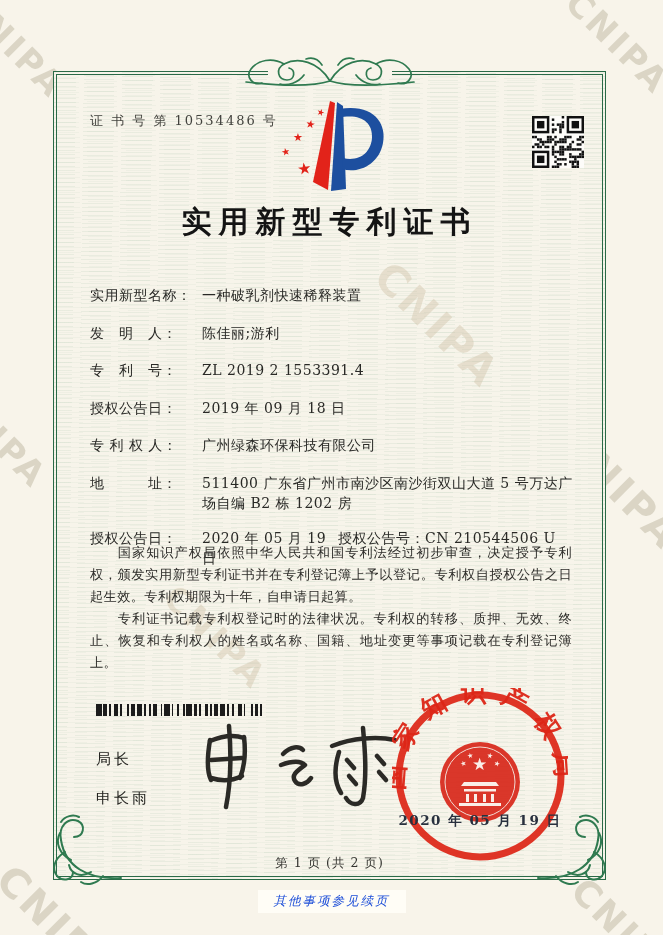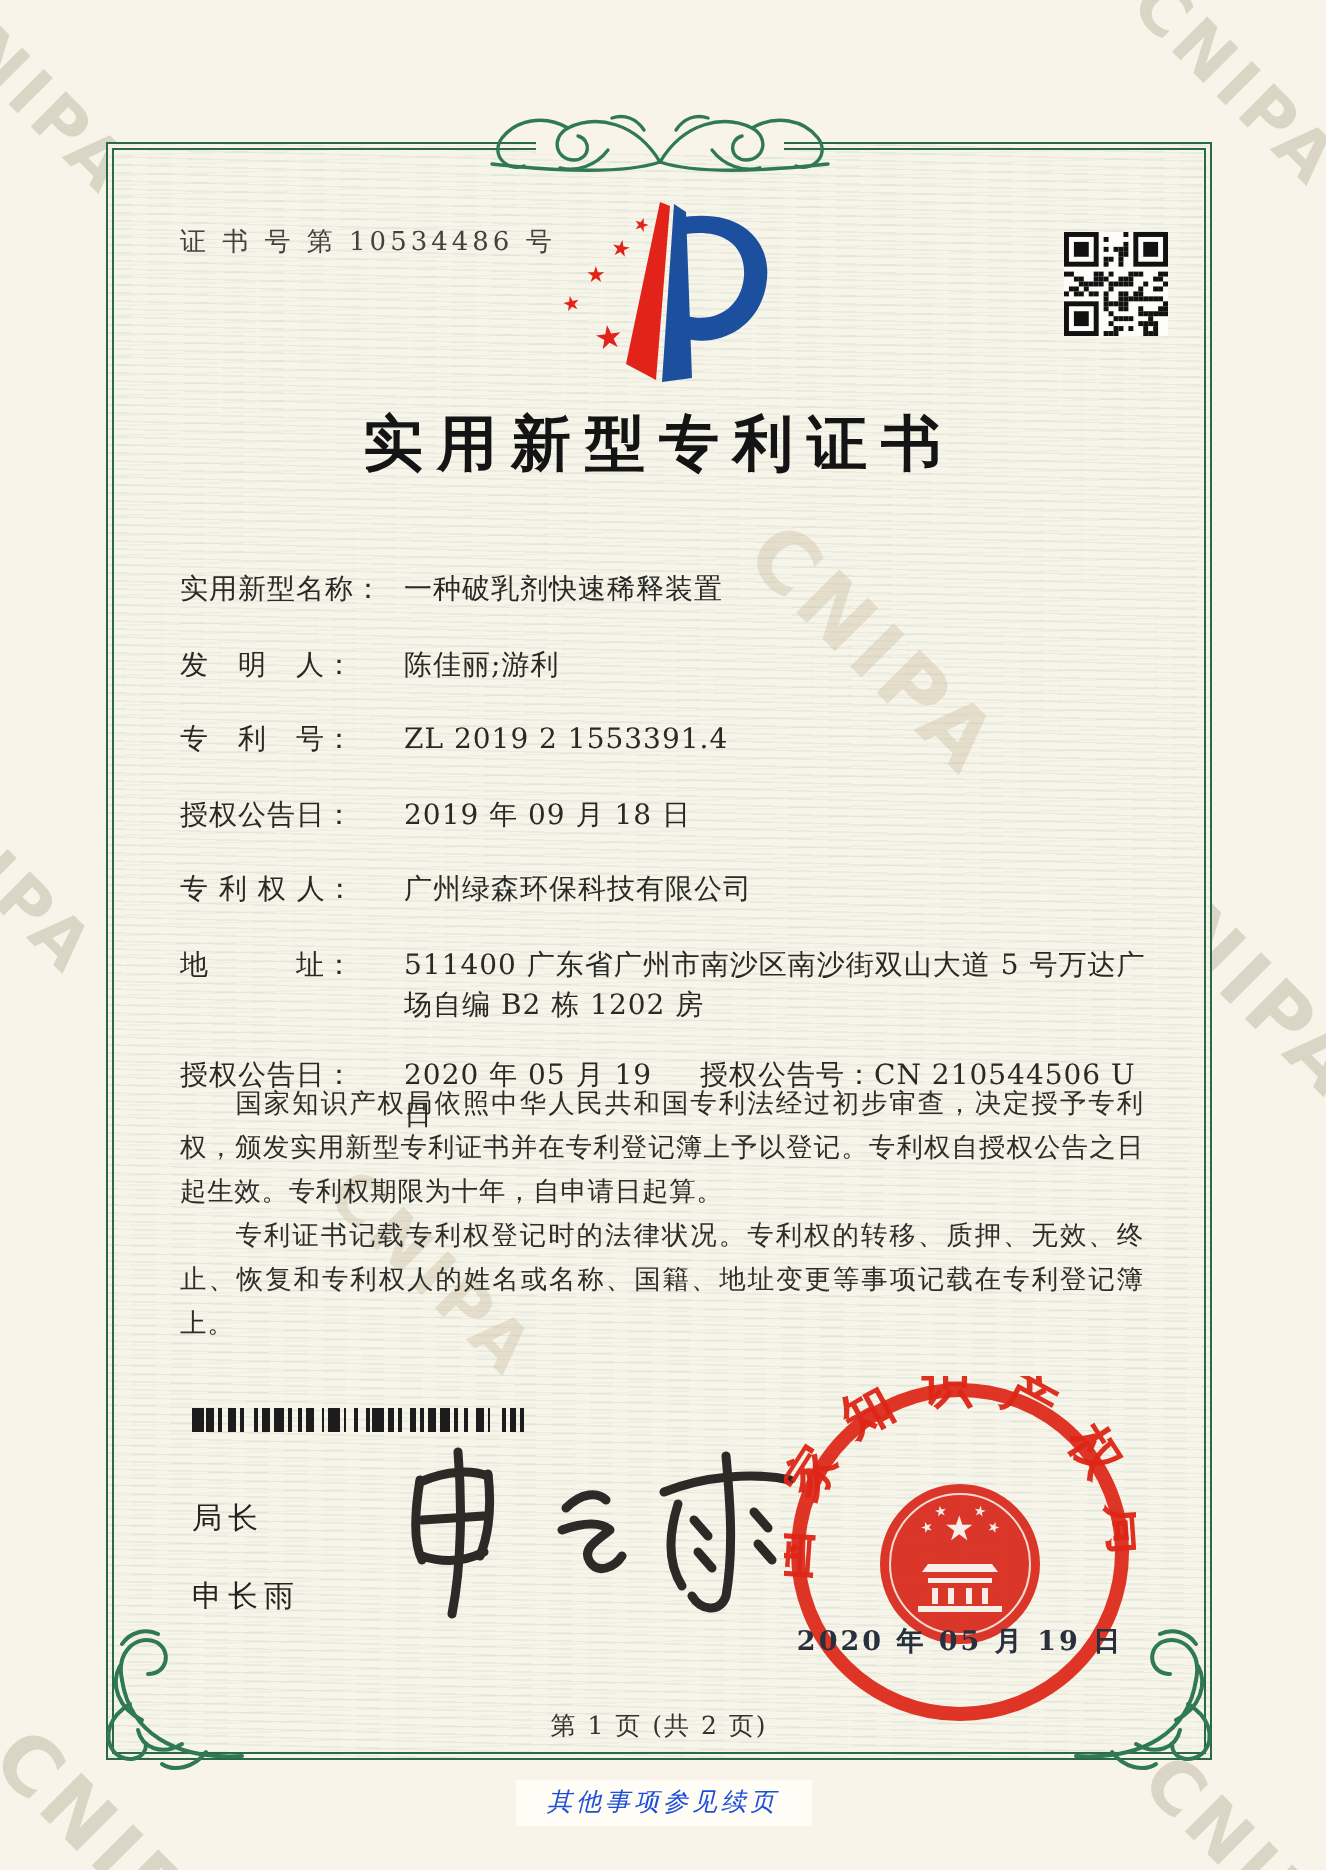--- a/index.html
+++ b/index.html
@@ -45,21 +45,21 @@
     text-align:center;font-size:30px;font-weight:700;
     letter-spacing:7px;color:#141414;
   }
   .fields{position:absolute;left:36px;right:26px;top:213px;font-size:14px;letter-spacing:0.5px;color:#292926;}
   .field-row{display:flex;margin-bottom:17.5px;line-height:20px;}
   .field-row .lbl{flex:0 0 112px;white-space:nowrap;}
   .field-row .val{flex:1;}
   .row-addr{margin-bottom:15px;}
   .row-addr .val{max-width:382px;}
   .grant-row .val-date{flex:0 0 136px;}
-  .grant-row .lbl2{flex:0 0 auto;white-space:nowrap;margin-left:12px;}
+  .grant-row .lbl2{flex:0 0 auto;white-space:nowrap;}
   .paras{
     position:absolute;left:36px;right:33px;top:470px;
     font-size:13.2px;line-height:1.66;
     text-align:justify;color:#2e2d2a;letter-spacing:0.4px;
   }
   .paras p{margin:0;text-indent:2.1em;}
   .barcode{position:absolute;left:42px;top:632px;height:12px;display:flex;}
   .barcode span{display:block;height:100%;}
   .signer{position:absolute;left:42px;top:678px;font-size:15px;letter-spacing:3px;color:#23231f;}
   .signer .signer-name{margin-top:20px;}

